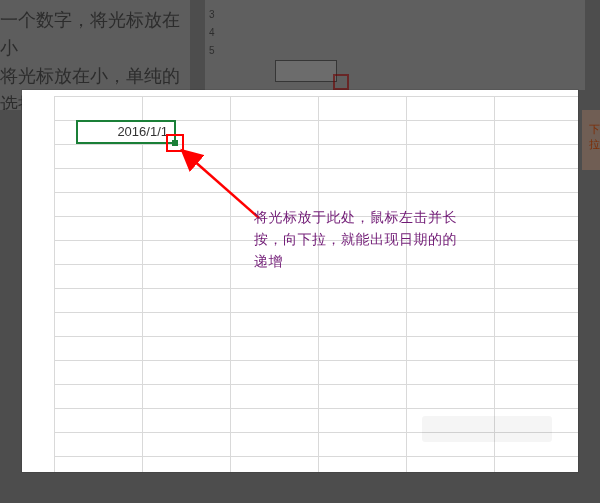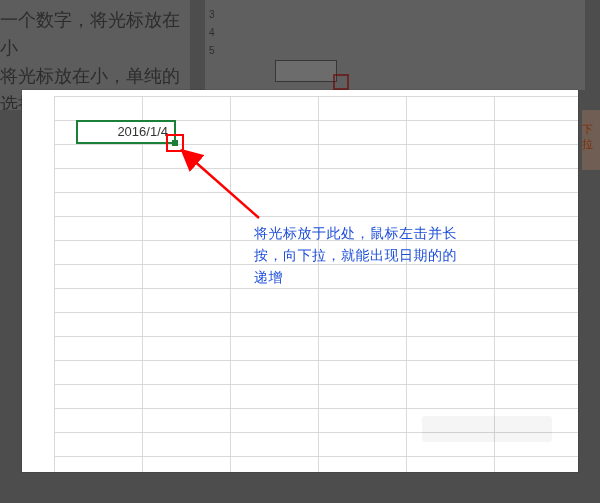--- a/index.html
+++ b/index.html
@@ -67,21 +67,21 @@
   .bg-right-strip {
     position: absolute;
     right: 0;
     top: 110px;
     width: 18px;
     height: 60px;
     background: rgba(255,180,140,0.35);
     color: rgba(180,60,0,0.9);
     font-size: 11px;
     writing-mode: horizontal-tb;
-    text-align: left;
+    text-align: right;
     padding-top: 12px;
     box-sizing: border-box;
     filter: brightness(0.7);
   }
 
   
   .lightbox {
     position: absolute;
     left: 22px;
     top: 90px;
@@ -163,23 +163,23 @@
     top: 0;
     width: 100%;
     height: 100%;
     pointer-events: none;
   }
 
   
   .annotation {
     position: absolute;
     left: 220px;
-    top: 126px;
+    top: 110px;
     width: 210px;
-    color: #1d4ed8;
+    color: #701a75;
     font-size: 14px;
     line-height: 22px;
     letter-spacing: 0.5px;
   }
 
   
   .smudge {
     position: absolute;
     right: 26px;
     bottom: 30px;
@@ -200,21 +200,21 @@
   <div class="bg-thumb">
     <div class="rownums">3<br>4<br>5</div>
   </div>
   <div class="bg-right-strip">下拉</div>
 </div>
 
 <div class="lightbox">
   <div class="sheet">
     <div class="grid"></div>
 
-    <div class="cell-active">2016/1/4</div>
+    <div class="cell-active">2016/1/1</div>
 
     <div class="fill-handle"></div>
 
     <div class="red-square"></div>
 
     <svg class="arrow-svg" viewBox="0 0 544 376" preserveAspectRatio="none">
       <defs>
         <marker id="arrowhead-start" markerWidth="9" markerHeight="9" refX="2" refY="4.5" orient="auto">
           <polygon points="9,0 0,4.5 9,9" fill="#ff0000"></polygon>
         </marker>

